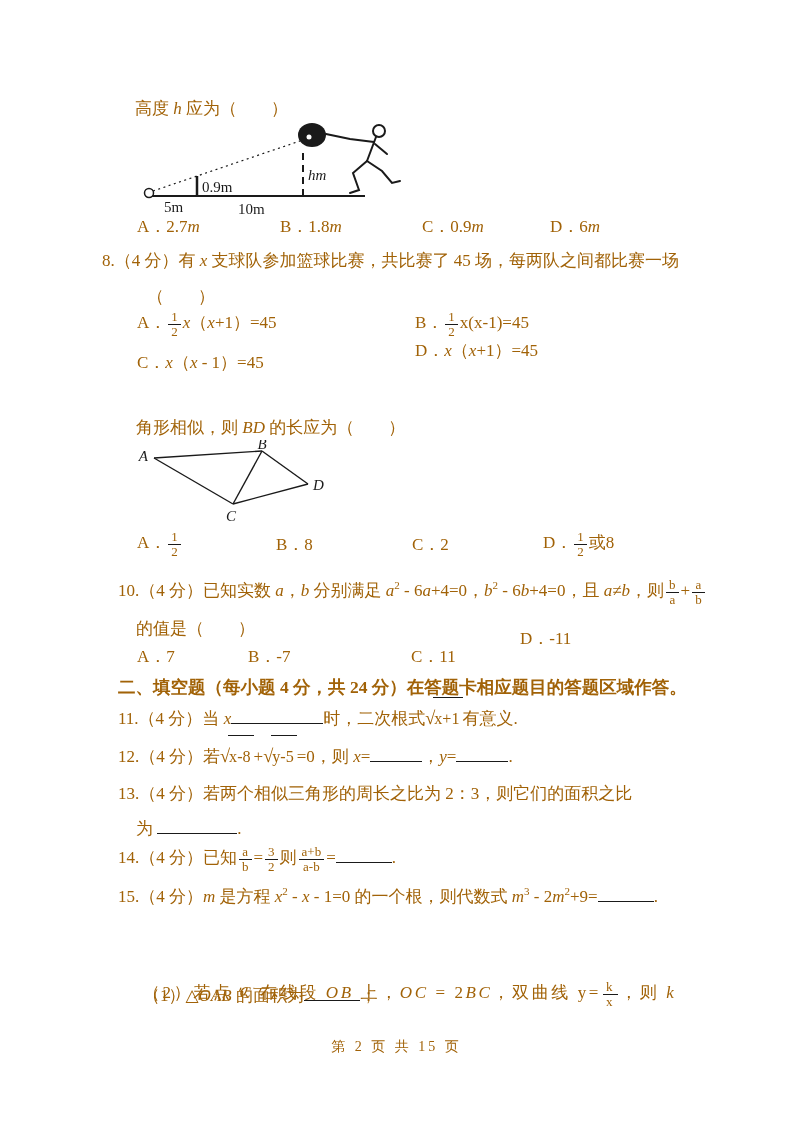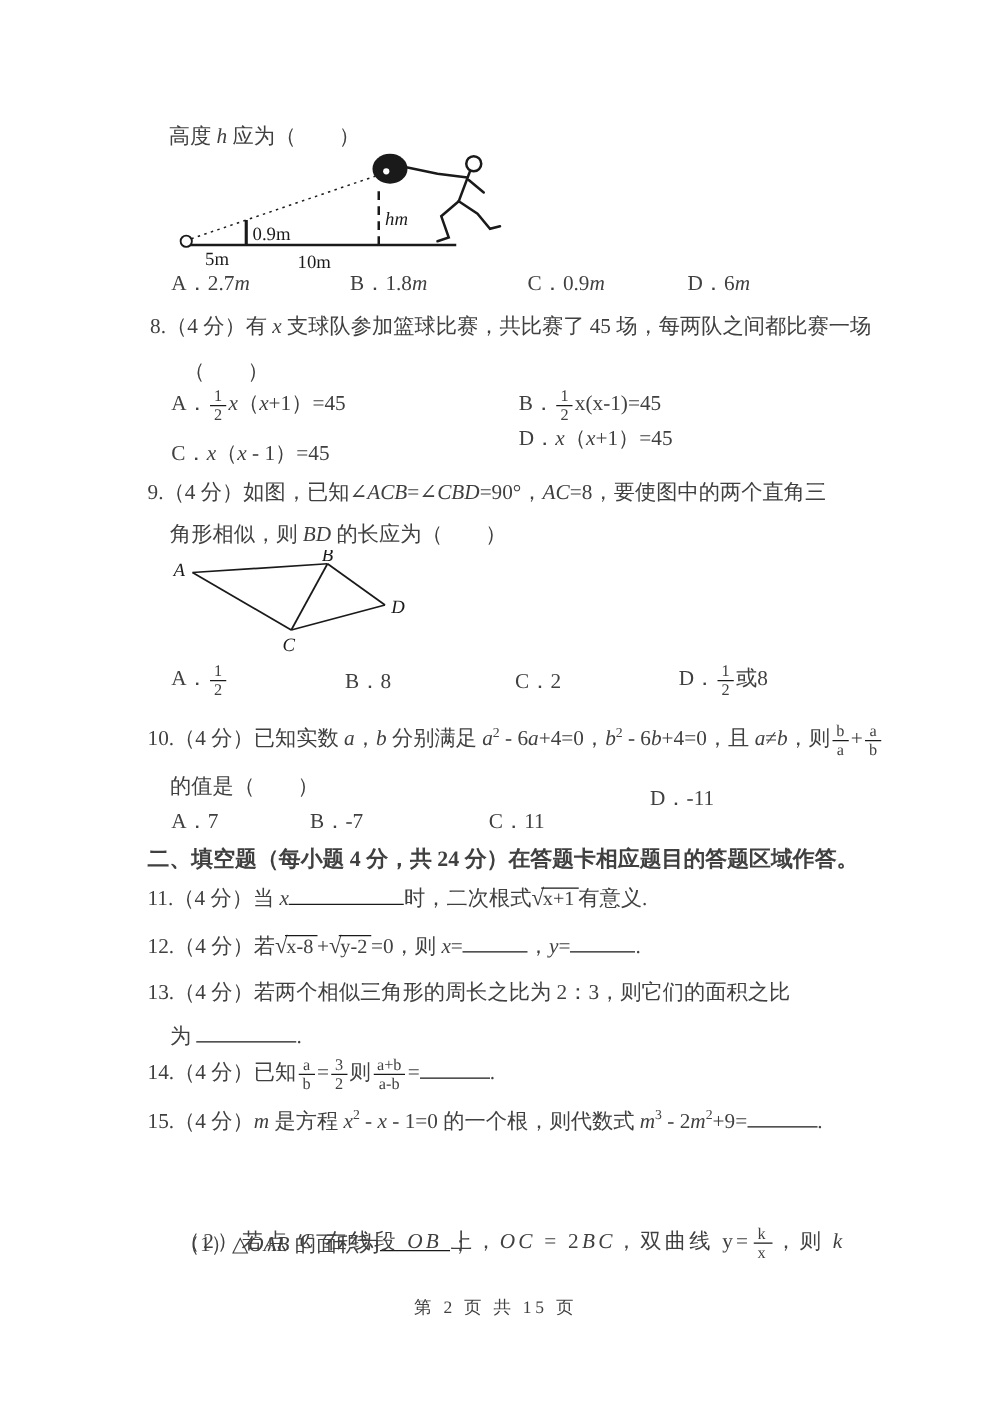--- a/index.html
+++ b/index.html
@@ -1,33 +1,33 @@
 <!DOCTYPE html>
 <html><head>
 <meta charset="utf-8">
 <style>
   html,body{margin:0;padding:0;background:#ffffff;}
   #page{
     position:relative;width:793px;height:1122px;background:#fff;overflow:hidden;
     font-family:"Liberation Serif","DejaVu Serif",serif;
-    font-size:17px;color:#404040;line-height:1.35;
+    font-size:17px;color:#a16207;line-height:1.35;
   }
   .line{position:absolute;white-space:nowrap;}
   .fig{position:absolute;}
   .bold{font-weight:bold;font-size:17.5px;}
   .spread{letter-spacing:2.6px;}
   .footer{position:absolute;width:100%;text-align:center;font-size:14px;letter-spacing:3px;}
   i{font-style:italic;}
   sup{font-size:11px;line-height:0;}
   .frac{display:inline-block;vertical-align:middle;text-align:center;line-height:1.05;margin:0 2px;font-style:normal;}
   .frac .num{display:block;font-size:13px;padding:0 3px;}
   .frac .den{display:block;font-size:13px;padding:0 3px;border-top:1px solid #1a1a1a;}
   .sqrt{display:inline-block;white-space:nowrap;font-style:normal;}
   .sqrt .rsign{font-size:1.08em;}
-  .sqrt .rad{border-top:1.2px solid #1a1a1a;padding:0 3px 0 1px;margin-left:-2px;font-size:0.95em;text-align:right;}
+  .sqrt .rad{border-top:1.2px solid #1a1a1a;padding:12px 3px 0 1px;margin-left:-2px;font-size:0.95em;text-align:right;}
   .blank{display:inline-block;height:15px;border-bottom:1px solid #1a1a1a;vertical-align:baseline;}
   svg text{font-family:"Liberation Serif","DejaVu Serif",serif;fill:#1a1a1a;}
 </style>
 </head>
 <body>
 
 <div id="page">
 
   <div class="line" style="left:135px;top:98px">高度 <i>h</i> 应为（　　）</div>
 
@@ -51,28 +51,27 @@
     <text x="24" y="96" font-size="15">5m</text>
     <text x="98" y="98" font-size="15">10m</text>
     <text x="168" y="64" font-size="15" font-style="italic">hm</text>
   </svg>
 
   <div class="line" style="left:137px;top:216px">A．2.7<i>m</i></div>
   <div class="line" style="left:280px;top:216px">B．1.8<i>m</i></div>
   <div class="line" style="left:422px;top:216px">C．0.9<i>m</i></div>
   <div class="line" style="left:550px;top:216px">D．6<i>m</i></div>
 
-  <div class="line" style="left:120px;top:250px">8.（4 分）有 <i>x</i> 支球队参加篮球比赛，共比赛了 45 场，每两队之间都比赛一场</div>
+  <div class="line" style="left:102px;top:250px">8.（4 分）有 <i>x</i> 支球队参加篮球比赛，共比赛了 45 场，每两队之间都比赛一场</div>
   <div class="line" style="left:147px;top:286px">（　　）</div>
   <div class="line" style="left:137px;top:310px">A．<span class="frac"><span class="num">1</span><span class="den">2</span></span><i>x</i>（<i>x</i>+1）=45</div>
   <div class="line" style="left:415px;top:310px">B．<span class="frac"><span class="num">1</span><span class="den">2</span></span>x(x-1)=45</div>
   <div class="line" style="left:137px;top:352px">C．<i>x</i>（<i>x</i> - 1）=45</div>
   <div class="line" style="left:415px;top:340px">D．<i>x</i>（<i>x</i>+1）=45</div>
 
-  <div class="line" style="left:118px;top:383px">9.（4 分）如图，已知∠<i>ACB</i>=∠<i>CBD</i>=90°，<i>AC</i>=8，要使图中的两个直角三</div>
   <div class="line" style="left:136px;top:417px">角形相似，则 <i>BD</i> 的长应为（　　）</div>
 
   <svg class="fig" style="left:138px;top:440px" width="205" height="92" viewBox="0 0 205 92">
     <g stroke="#1a1a1a" stroke-width="1.4" fill="none">
       <path d="M16,18 L124,11"></path>
       <path d="M16,18 L95,64"></path>
       <path d="M124,11 L95,64"></path>
       <path d="M124,11 L170,44"></path>
       <path d="M95,64 L170,44"></path>
     </g>
@@ -84,27 +83,27 @@
 
   <div class="line" style="left:137px;top:530px">A．<span class="frac"><span class="num">1</span><span class="den">2</span></span></div>
   <div class="line" style="left:276px;top:534px">B．8</div>
   <div class="line" style="left:412px;top:534px">C．2</div>
   <div class="line" style="left:543px;top:530px">D．<span class="frac"><span class="num">1</span><span class="den">2</span></span>或8</div>
 
   <div class="line" style="left:118px;top:578px">10.（4 分）已知实数 <i>a</i>，<i>b</i> 分别满足 <i>a</i><sup>2</sup> - 6<i>a</i>+4=0，<i>b</i><sup>2</sup> - 6<i>b</i>+4=0，且 <i>a</i>≠<i>b</i>，则<span class="frac"><span class="num">b</span><span class="den">a</span></span>+<span class="frac"><span class="num">a</span><span class="den">b</span></span></div>
   <div class="line" style="left:136px;top:618px">的值是（　　）</div>
   <div class="line" style="left:137px;top:646px">A．7</div>
   <div class="line" style="left:248px;top:646px">B．-7</div>
-  <div class="line" style="left:391px;top:646px">C．11</div>
+  <div class="line" style="left:411px;top:646px">C．11</div>
   <div class="line" style="left:520px;top:628px">D．-11</div>
 
   <div class="line bold" style="left:118px;top:676px">二、填空题（每小题 4 分，共 24 分）在答题卡相应题目的答题区域作答。</div>
 
   <div class="line" style="left:118px;top:706px">11.（4 分）当 <i>x</i><span class="blank" style="width: 92px;"></span>时，二次根式<span class="sqrt"><span class="rsign">√</span><span class="rad">x+1</span></span>有意义.</div>
-  <div class="line" style="left:118px;top:744px">12.（4 分）若<span class="sqrt"><span class="rsign">√</span><span class="rad">x-8</span></span>+<span class="sqrt"><span class="rsign">√</span><span class="rad">y-2</span></span>=0，则 <i>x</i>=<span class="blank" style="width: 52px;"></span>，<i>y</i>=<span class="blank" style="width: 52px;"></span>.</div>
+  <div class="line" style="left:118px;top:744px">12.（4 分）若<span class="sqrt"><span class="rsign">√</span><span class="rad">x-8</span></span>+<span class="sqrt"><span class="rsign">√</span><span class="rad">y-5</span></span>=0，则 <i>x</i>=<span class="blank" style="width: 52px;"></span>，<i>y</i>=<span class="blank" style="width: 52px;"></span>.</div>
   <div class="line" style="left:118px;top:783px">13.（4 分）若两个相似三角形的周长之比为 2：3，则它们的面积之比</div>
   <div class="line" style="left:136px;top:818px">为 <span class="blank" style="width: 80px;"></span>.</div>
   <div class="line" style="left:118px;top:845px">14.（4 分）已知<span class="frac"><span class="num">a</span><span class="den">b</span></span>=<span class="frac"><span class="num">3</span><span class="den">2</span></span>则<span class="frac"><span class="num">a+b</span><span class="den">a-b</span></span>=<span class="blank" style="width: 56px;"></span>.</div>
   <div class="line" style="left:118px;top:886px">15.（4 分）<i>m</i> 是方程 <i>x</i><sup>2</sup> - <i>x</i> - 1=0 的一个根，则代数式 <i>m</i><sup>3</sup> - 2<i>m</i><sup>2</sup>+9=<span class="blank" style="width: 56px;"></span>.</div>
   <div class="line" style="left:143px;top:985px">（1）△<i>OAB</i> 的面积为<span class="blank" style="width: 56px;"></span>；</div>
   <div class="line spread" style="left:143px;top:980px">（2）若点 <i>C</i> 在线段 <i>OB</i> 上，<i>OC</i> = 2<i>BC</i>，双曲线 y=<span class="frac"><span class="num">k</span><span class="den">x</span></span>，则 <i>k</i></div>
 
   <div class="footer" style="top:1038px">第 2 页 共 15 页</div>
 
 </div>

